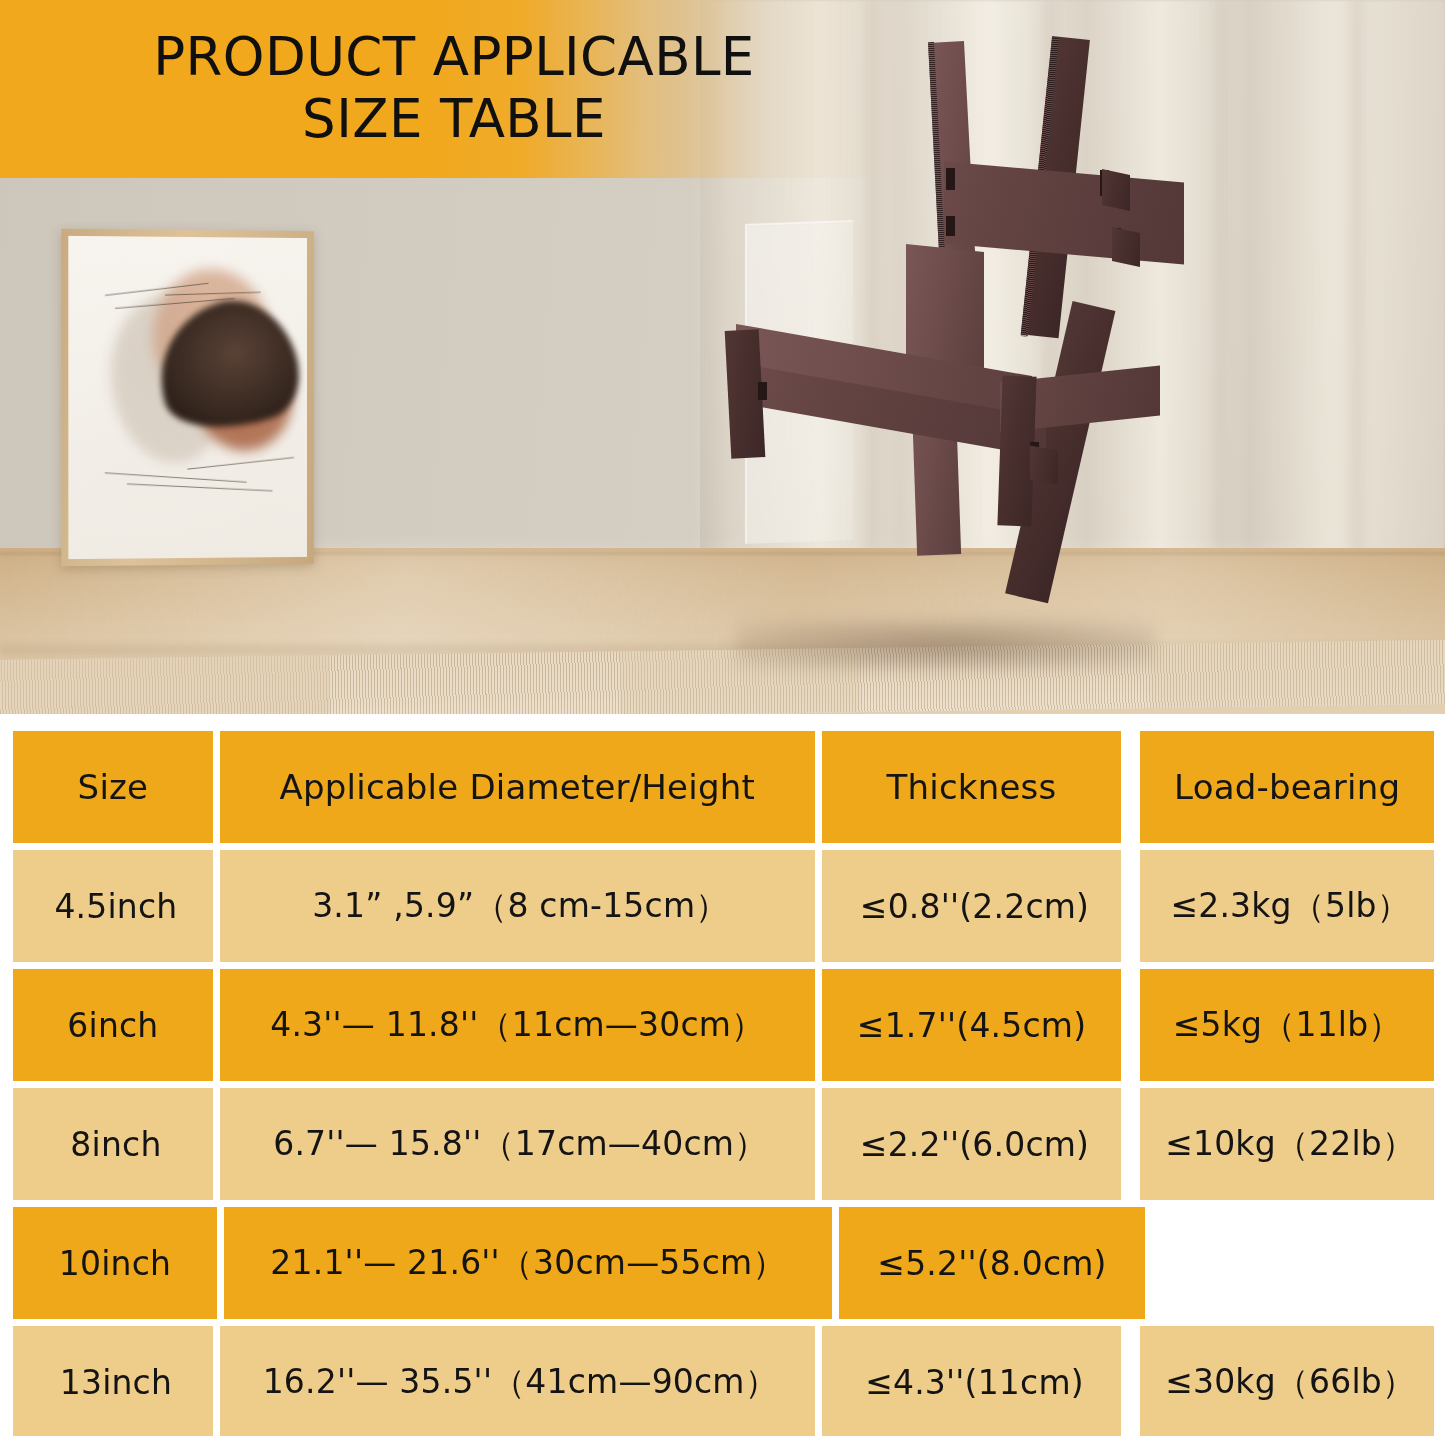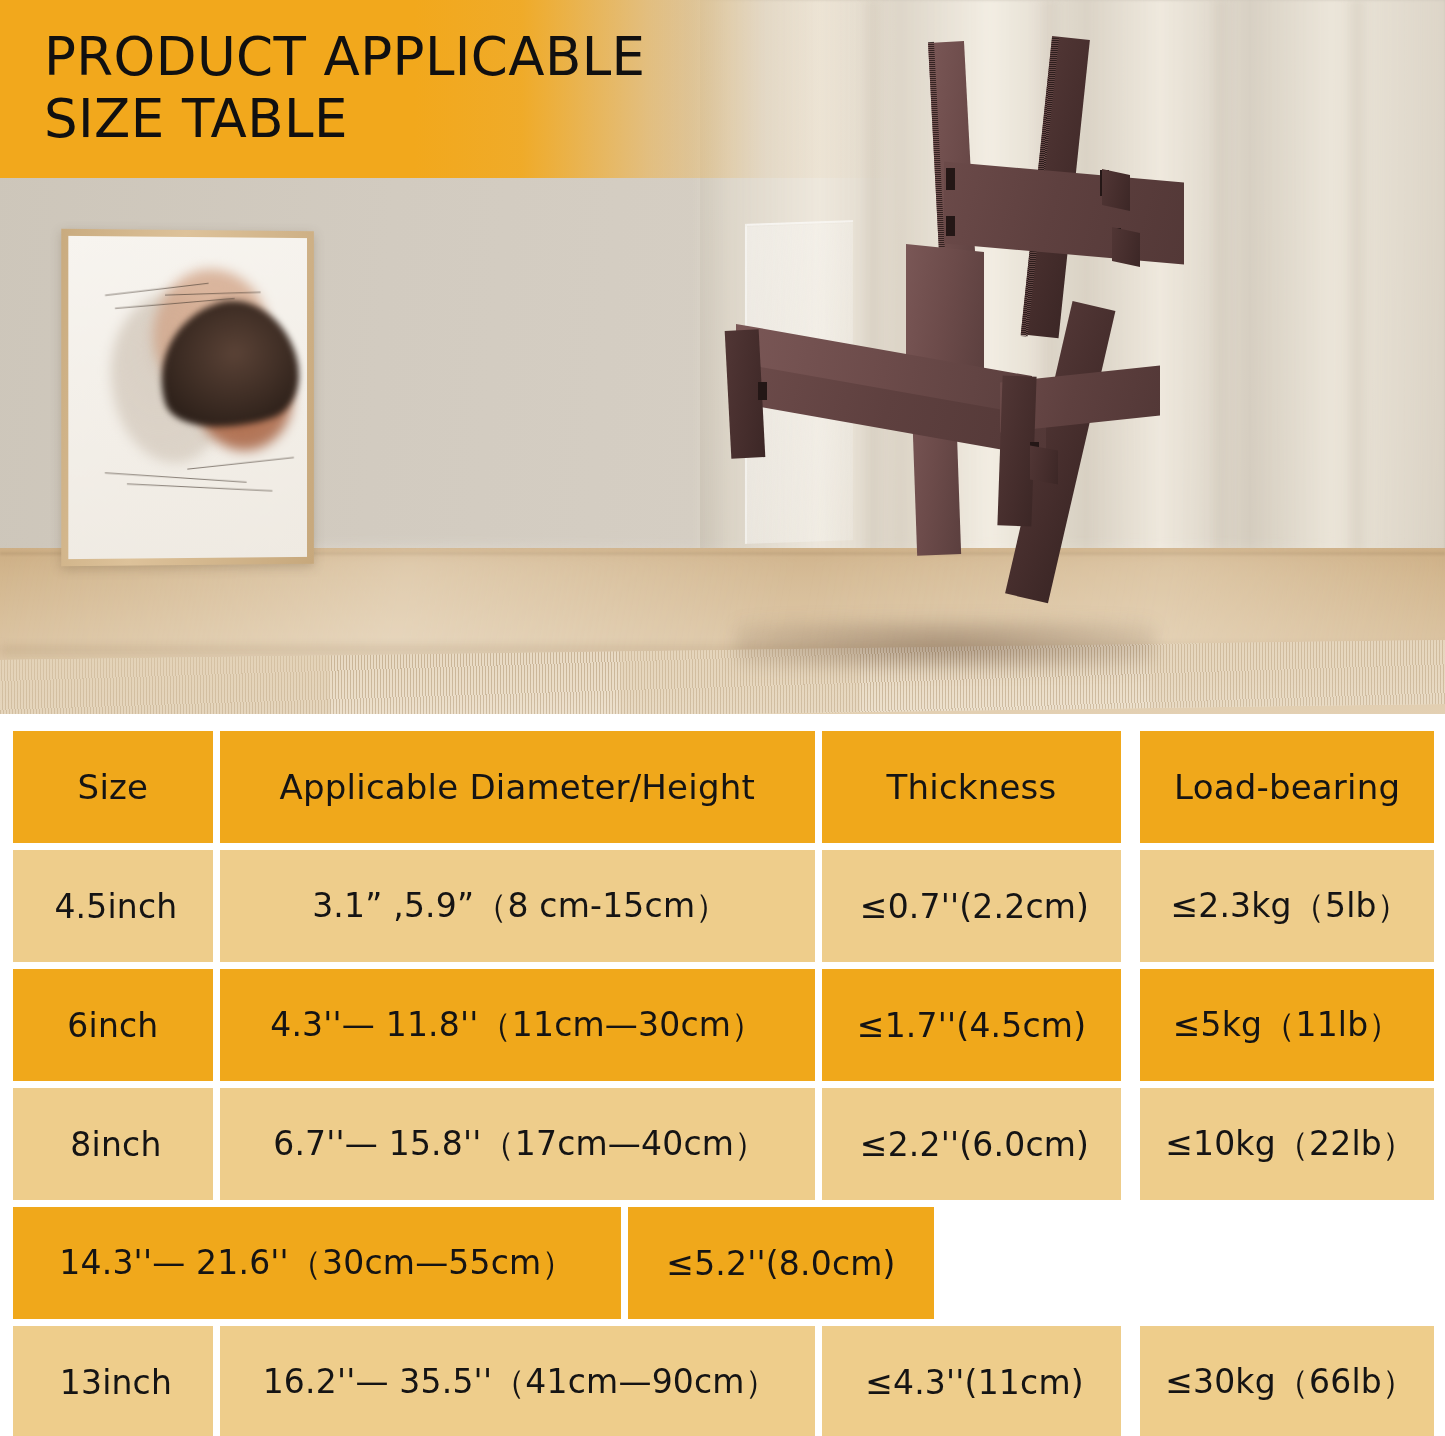--- a/index.html
+++ b/index.html
@@ -208,20 +208,21 @@
     position: absolute;
     left: 0; top: 0;
     width: 900px; height: 178px;
     background: linear-gradient(90deg,
       #f2a81c 0%,
       #f2a81c 46%,
       rgba(242,168,28,0.92) 58%,
       rgba(238,178,72,0.55) 72%,
       rgba(225,196,150,0.20) 85%,
       rgba(214,206,192,0.0) 100%);
+    text-align: center;
   }
   .title-text {
     position: absolute;
     left: 44px; top: 26px;
     width: 820px;
     color: #111010;
     font-family: "DejaVu Sans", "Liberation Sans", sans-serif;
     font-weight: 400;
     font-size: 53px;
     line-height: 62px;
@@ -352,40 +353,41 @@
     <div class="trow row-head">
       <div class="tcell c-size">Size</div>
       <div class="tcell c-diam">Applicable Diameter/Height</div>
       <div class="tcell c-thick">Thickness</div>
       <div class="tcell c-load">Load-bearing</div>
     </div>
 
     <div class="trow row-even">
       <div class="tcell c-size">4.5inch</div>
       <div class="tcell c-diam">3.1” ,5.9”（8 cm-15cm）</div>
-      <div class="tcell c-thick">≤0.7''(2.2cm)</div>
+      <div class="tcell c-thick">≤0.8''(2.2cm)</div>
       <div class="tcell c-load">≤2.3kg（5lb）</div>
     </div>
 
     <div class="trow row-odd">
       <div class="tcell c-size">6inch</div>
       <div class="tcell c-diam">4.3''— 11.8''（11cm—30cm）</div>
       <div class="tcell c-thick">≤1.7''(4.5cm)</div>
       <div class="tcell c-load">≤5kg（11lb）</div>
     </div>
 
     <div class="trow row-even">
       <div class="tcell c-size">8inch</div>
       <div class="tcell c-diam">6.7''— 15.8''（17cm—40cm）</div>
       <div class="tcell c-thick">≤2.2''(6.0cm)</div>
       <div class="tcell c-load">≤10kg（22lb）</div>
     </div>
 
     <div class="trow row-odd">
-      <div class="tcell c-diam">14.3''— 21.6''（30cm—55cm）</div>
+      <div class="tcell c-size">10inch</div>
+      <div class="tcell c-diam">21.1''— 21.6''（30cm—55cm）</div>
       <div class="tcell c-thick">≤5.2''(8.0cm)</div>
     </div>
 
     <div class="trow row-even">
       <div class="tcell c-size">13inch</div>
       <div class="tcell c-diam">16.2''— 35.5''（41cm—90cm）</div>
       <div class="tcell c-thick">≤4.3''(11cm)</div>
       <div class="tcell c-load">≤30kg（66lb）</div>
     </div>
 

